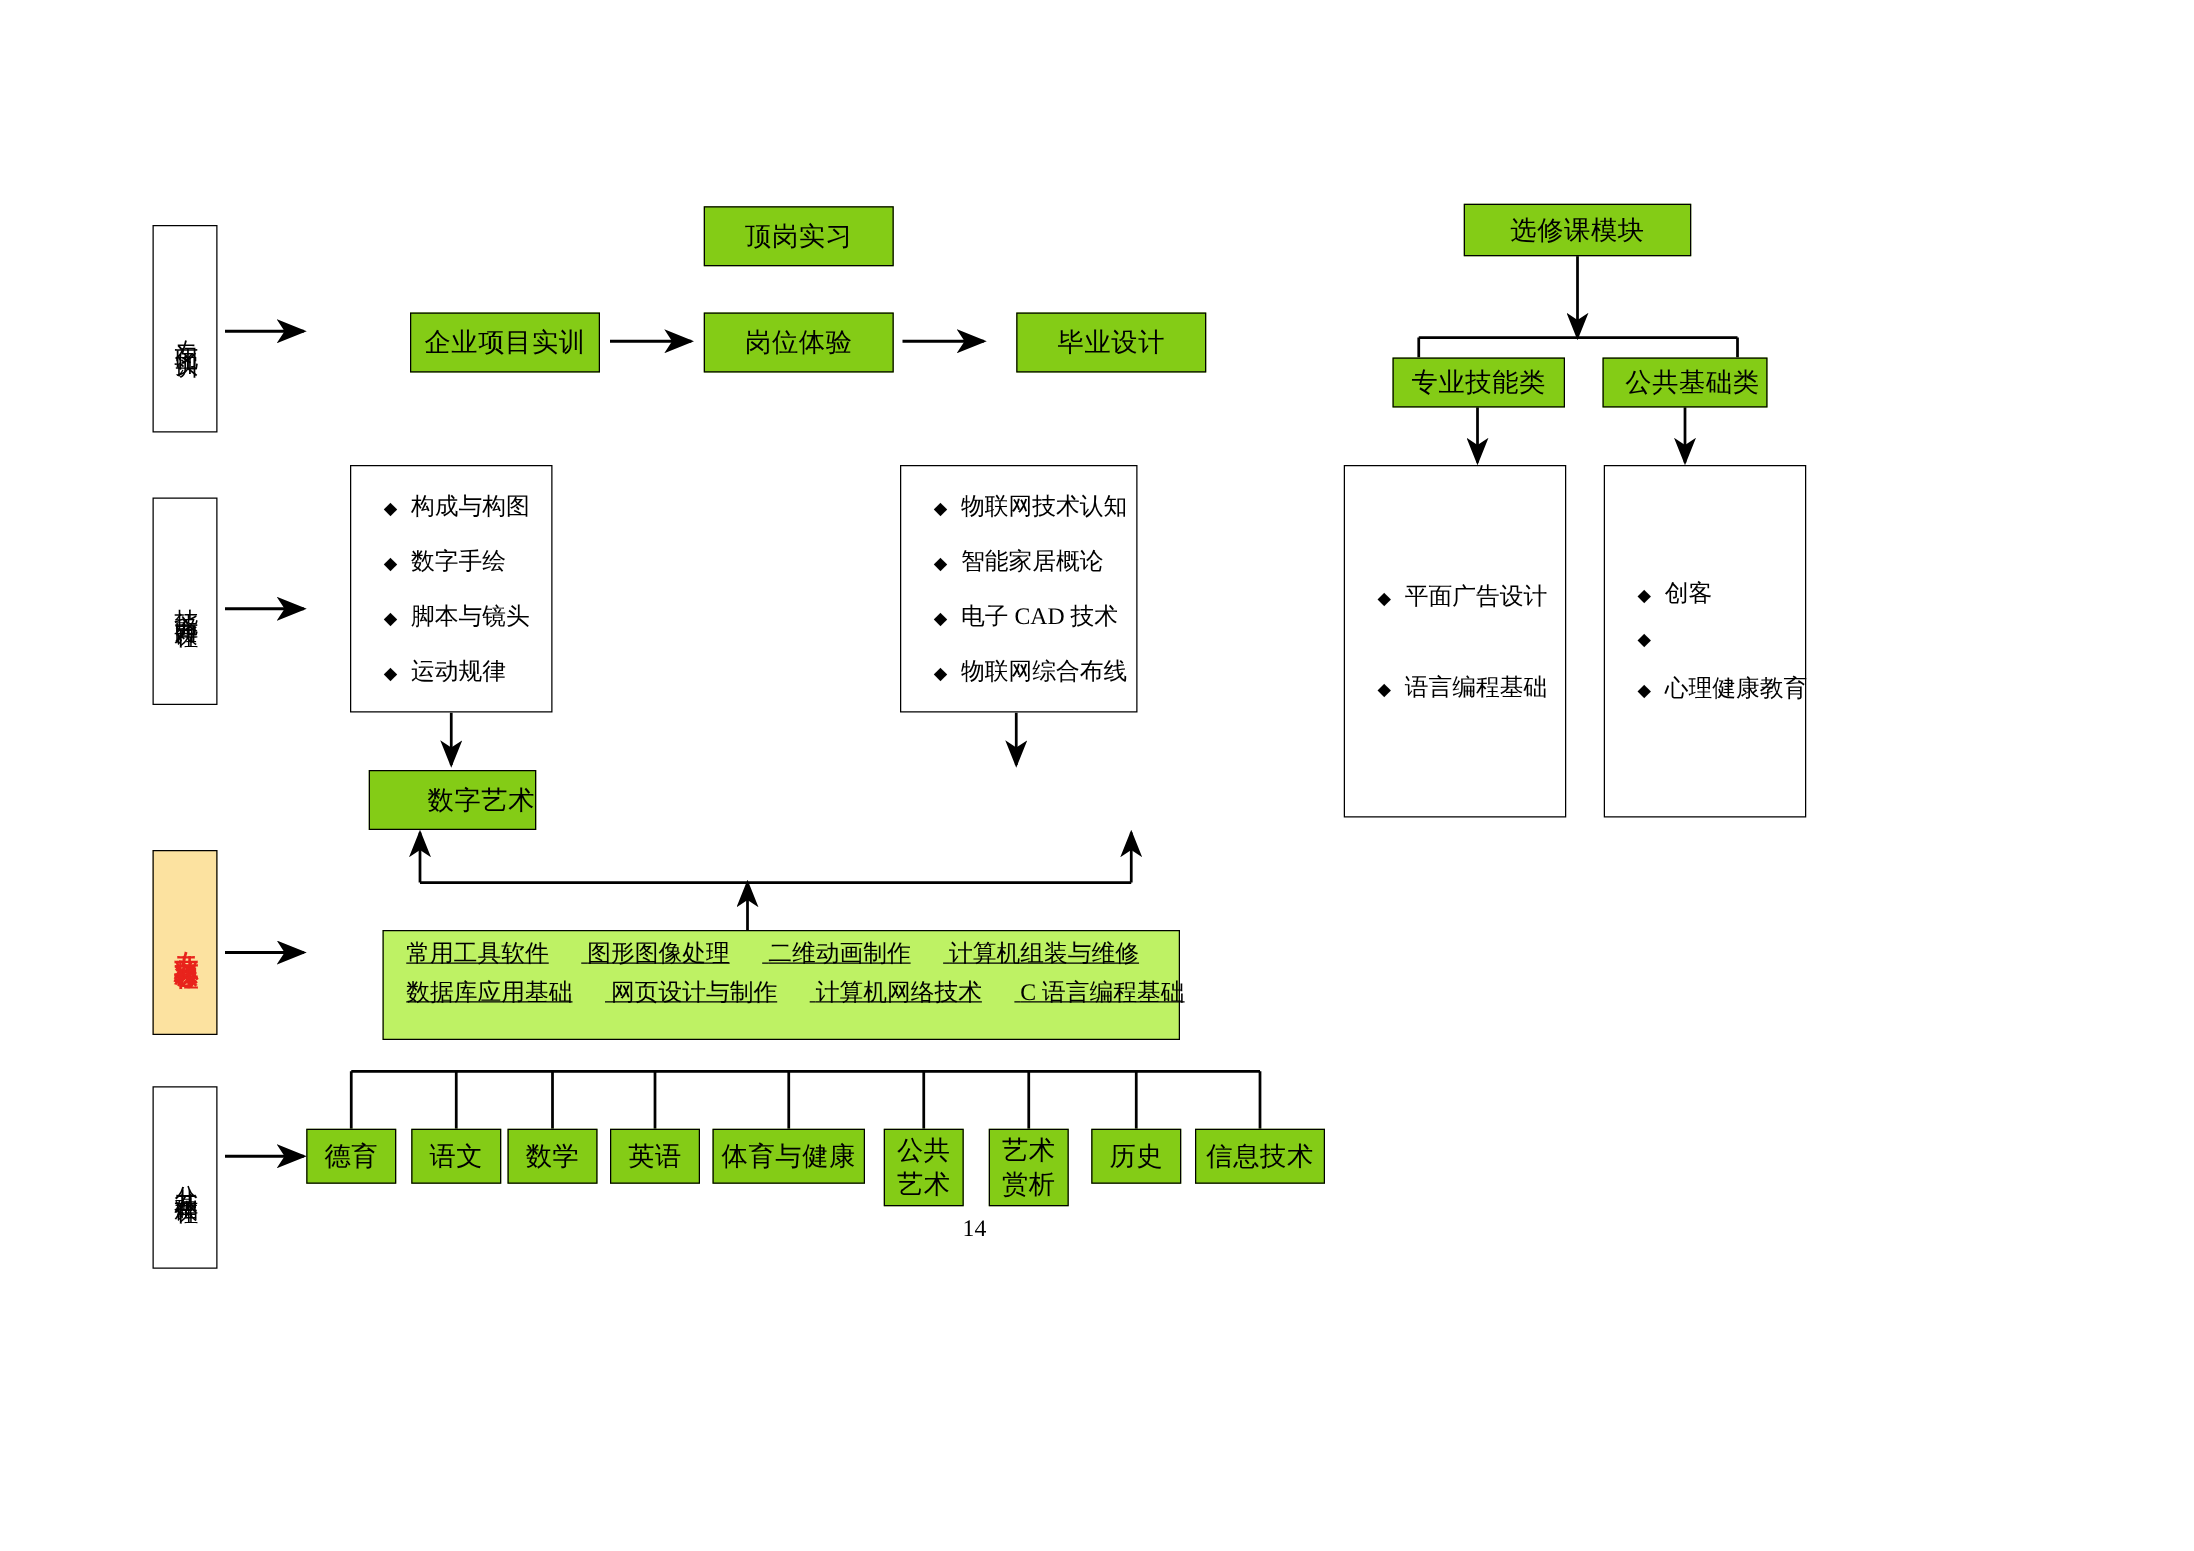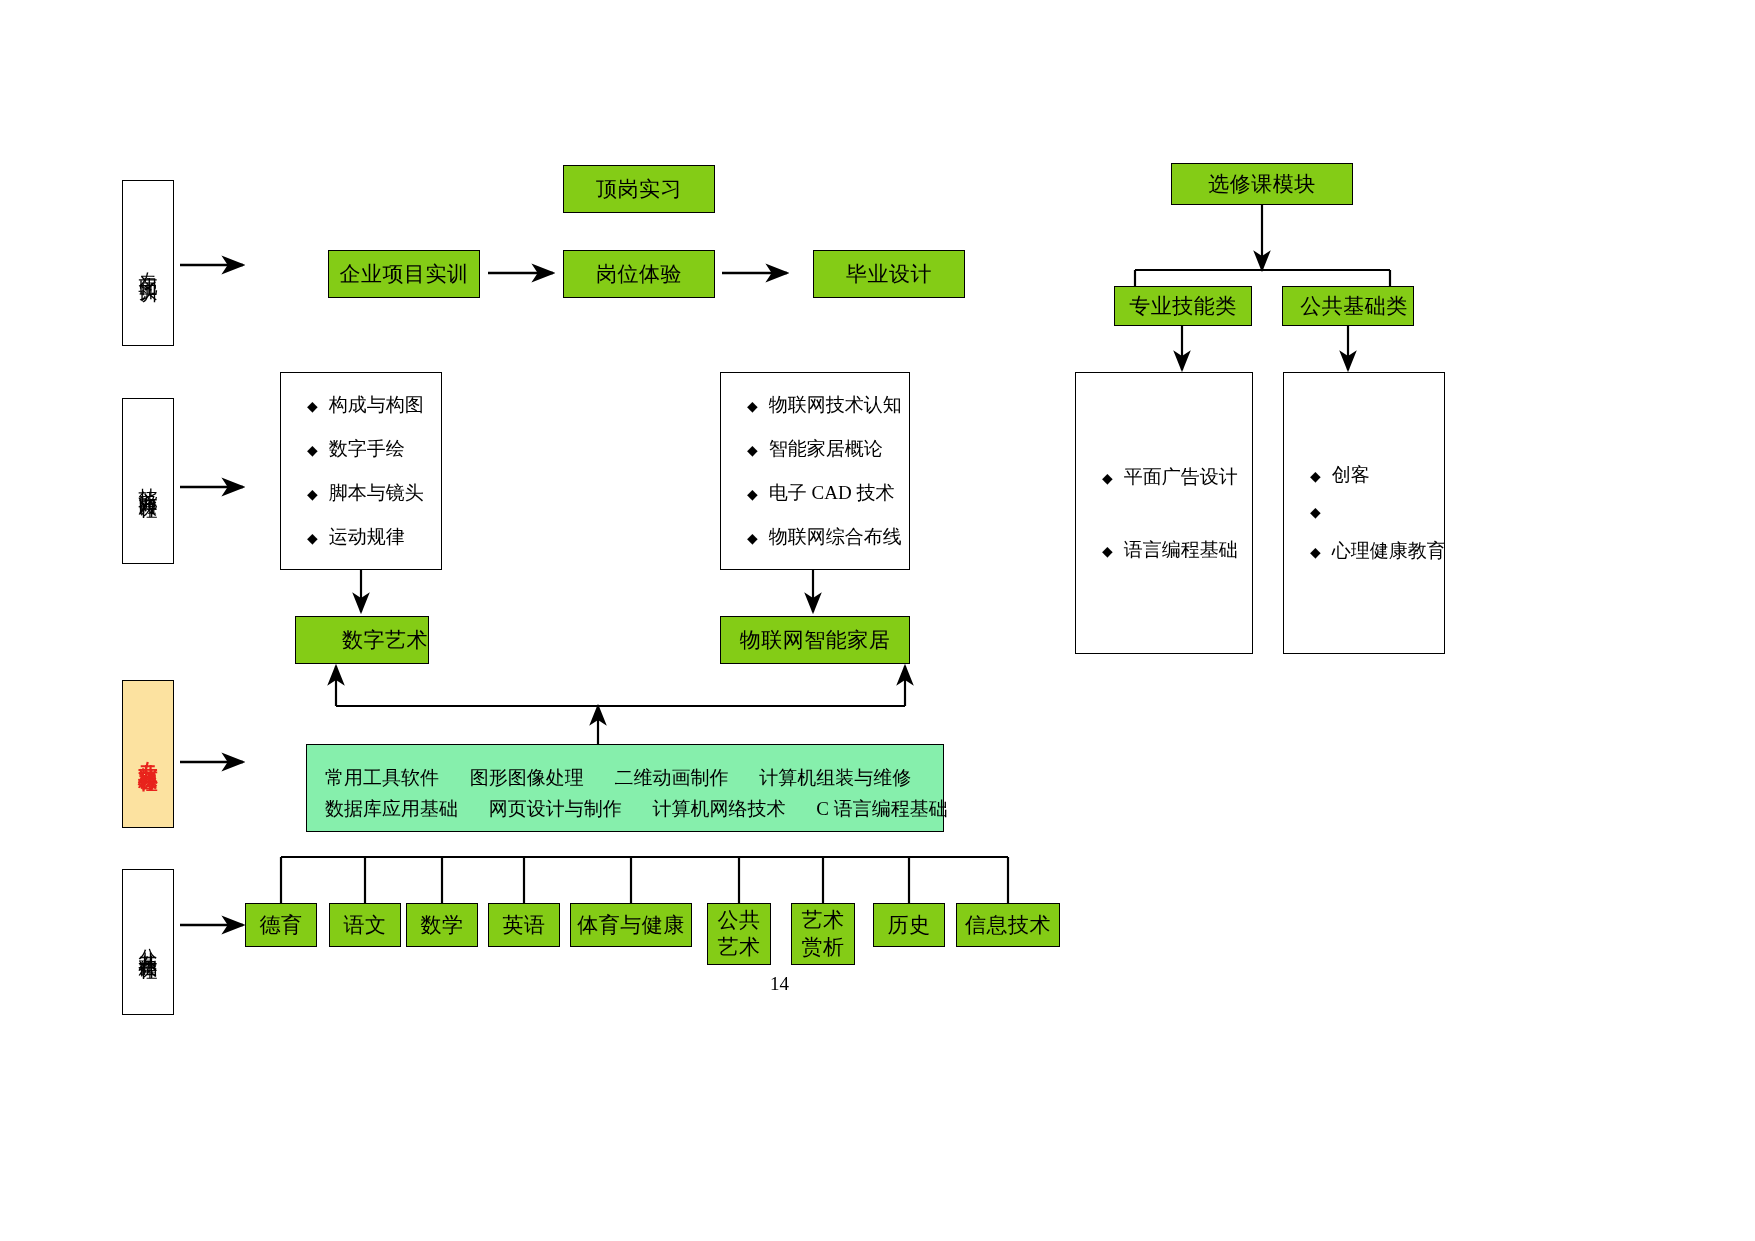--- a/index.html
+++ b/index.html
@@ -78,24 +78,25 @@
   .li .bullet {
     font-size: 14px;
     margin-right: 11px;
     line-height: 1;
   }
   
   .coursebox {
     position: absolute;
     box-sizing: border-box;
     border: 1.6px solid #000;
-    background: #86efac;
-    padding: 18px 14px 8px 18px;
+    background: #bef264;
+    padding: 4px 14px 8px 18px;
     font-size: 19px;
     line-height: 1.62;
+    text-decoration: underline;
   }
   .coursebox .row { white-space: nowrap; }
   .coursebox .red {
     color: #e8231c;
     font-weight: bold;
     font-family: "Liberation Sans", sans-serif;
     font-size: 18px;
   }
   .coursebox .gap { display: inline-block; width: 26px; }
   .page-num {
@@ -225,23 +226,20 @@
     <div class="li">
       <span class="bullet">◆</span>
       <span>物联网综合布线</span>
     </div>
   </div>
 
   <div class="box" style="left:295px; top:616px; width:134px; height:48px;justify-content:flex-end;">
     <span>数字艺术</span>
   </div>
 
-  <div class="box" style="left:720px; top:616px; width:190px; height:48px;">
-    <span>物联网智能家居</span>
-  </div>
 
   <div class="coursebox" style="left:306px; top:744px; width:638px; height:88px;">
     <div class="row">
       <span>常用工具软件</span><span class="gap"></span>
       <span>图形图像处理</span><span class="gap"></span>
       <span>二维动画制作</span><span class="gap"></span>
       <span>计算机组装与维修</span>
     </div>
     <div class="row">
       <span>数据库应用基础</span><span class="gap"></span>

